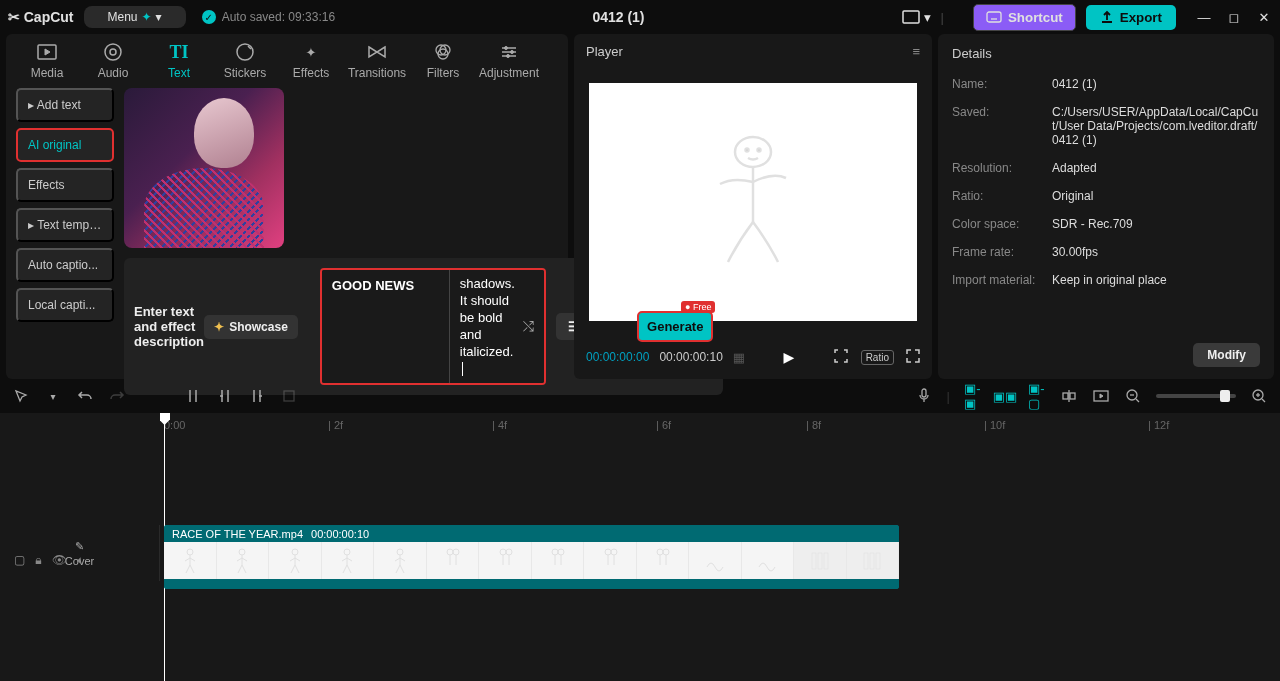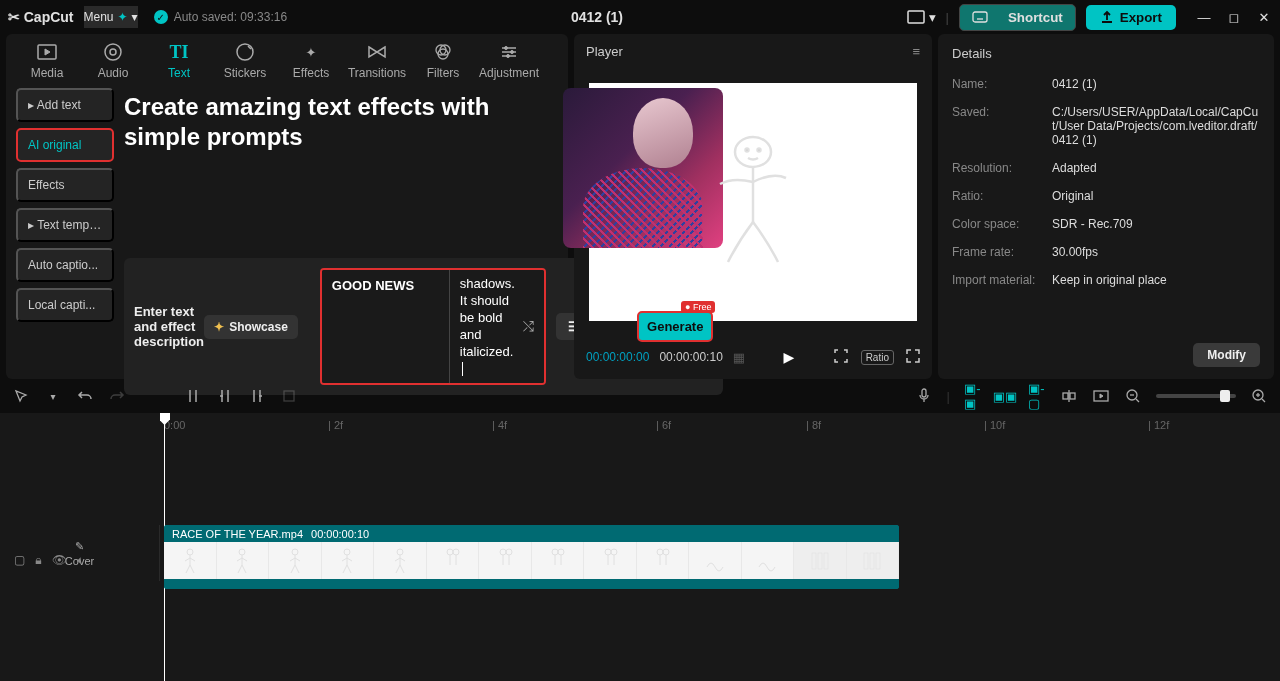--- a/index.html
+++ b/index.html
@@ -1,27 +1,27 @@
 <!DOCTYPE html>
 <html><head>
 <meta charset="utf-8">
 <style>
 * { margin: 0; padding: 0; box-sizing: border-box; font-family: -apple-system, BlinkMacSystemFont, "Segoe UI", Arial, sans-serif; }
 body { background: #0d0d0d; color: #e0e0e0; width: 1280px; height: 681px; overflow: hidden; font-size: 13px; }
 
 
 .titlebar { height: 34px; background: #0d0d0d; display: flex; align-items: center; padding: 0 8px; gap: 10px; }
 .logo { display: flex; align-items: center; gap: 4px; font-weight: bold; font-size: 14px; }
-.menu-btn { background: #2a2a2a; color: #e0e0e0; border: none; padding: 4px 0; border-radius: 0; font-size: 12px; display: flex; align-items: center; gap: 4px; }
+.menu-btn { background: #2a2a2a; color: #e0e0e0; border: none; padding: 4px 24px; border-radius: 8px; font-size: 12px; display: flex; align-items: center; gap: 4px; }
 .autosave { display: flex; align-items: center; gap: 6px; color: #888; font-size: 12px; margin-left: 6px; }
 .check-circle { width: 14px; height: 14px; border-radius: 50%; background: #00c4c4; display: flex; align-items: center; justify-content: center; color: #0d0d0d; font-size: 10px; }
 .title-center { flex: 1; text-align: center; font-size: 14px; font-weight: bold; }
 .title-right { display: flex; align-items: center; gap: 10px; }
 .ratio-dd { background: none; border: none; color: #e0e0e0; display: flex; align-items: center; gap: 4px; }
-.shortcut-btn { background: #0f766e; border: 1px solid #444; padding: 5px 12px; border-radius: 5px; display: flex; align-items: center; gap: 20px; color: #e0e0e0; font-weight: bold; }
+.shortcut-btn { background: #8b5cf6; border: 1px solid #444; padding: 5px 12px; border-radius: 5px; display: flex; align-items: center; gap: 6px; color: #e0e0e0; font-weight: bold; margin-left: 19px; }
 .export-btn { background: #00c4c4; color: #0d0d0d; border: none; padding: 5px 14px; border-radius: 5px; display: flex; align-items: center; gap: 6px; font-weight: bold; }
 .win-ctrl { display: flex; gap: 14px; margin-left: 10px; color: #e0e0e0; }
 .win-ctrl span { cursor: pointer; width: 16px; text-align: center; }
 
 
 .main { display: flex; height: 345px; padding: 0 6px; gap: 6px; }
 
 
 .left-panel { width: 562px; background: #181818; border-radius: 6px; display: flex; flex-direction: column; }
 .tabs-row { display: flex; padding: 8px 12px; gap: 8px; }
@@ -237,21 +237,20 @@
       <div class="sidebar">
         <button class="side-item">▸ <span>Add text</span></button>
         <button class="side-item highlight">AI original</button>
         <button class="side-item">Effects</button>
         <button class="side-item">▸ <span>Text template</span></button>
         <button class="side-item">Auto captio...</button>
         <button class="side-item">Local capti...</button>
       </div>
       <div class="content-area">
         <div class="hero">
-          <div class="hero-text">Create amazing text effects with simple prompts</div>
           <div class="hero-img"></div>
         </div>
         <div class="prompt-box">
           <div class="prompt-head">
             <span class="ptitle">Enter text and effect description</span>
             <button class="showcase-btn">
               <span style="color:#f0c050">✦</span>
               <span>Showcase</span>
             </button>
           </div>

